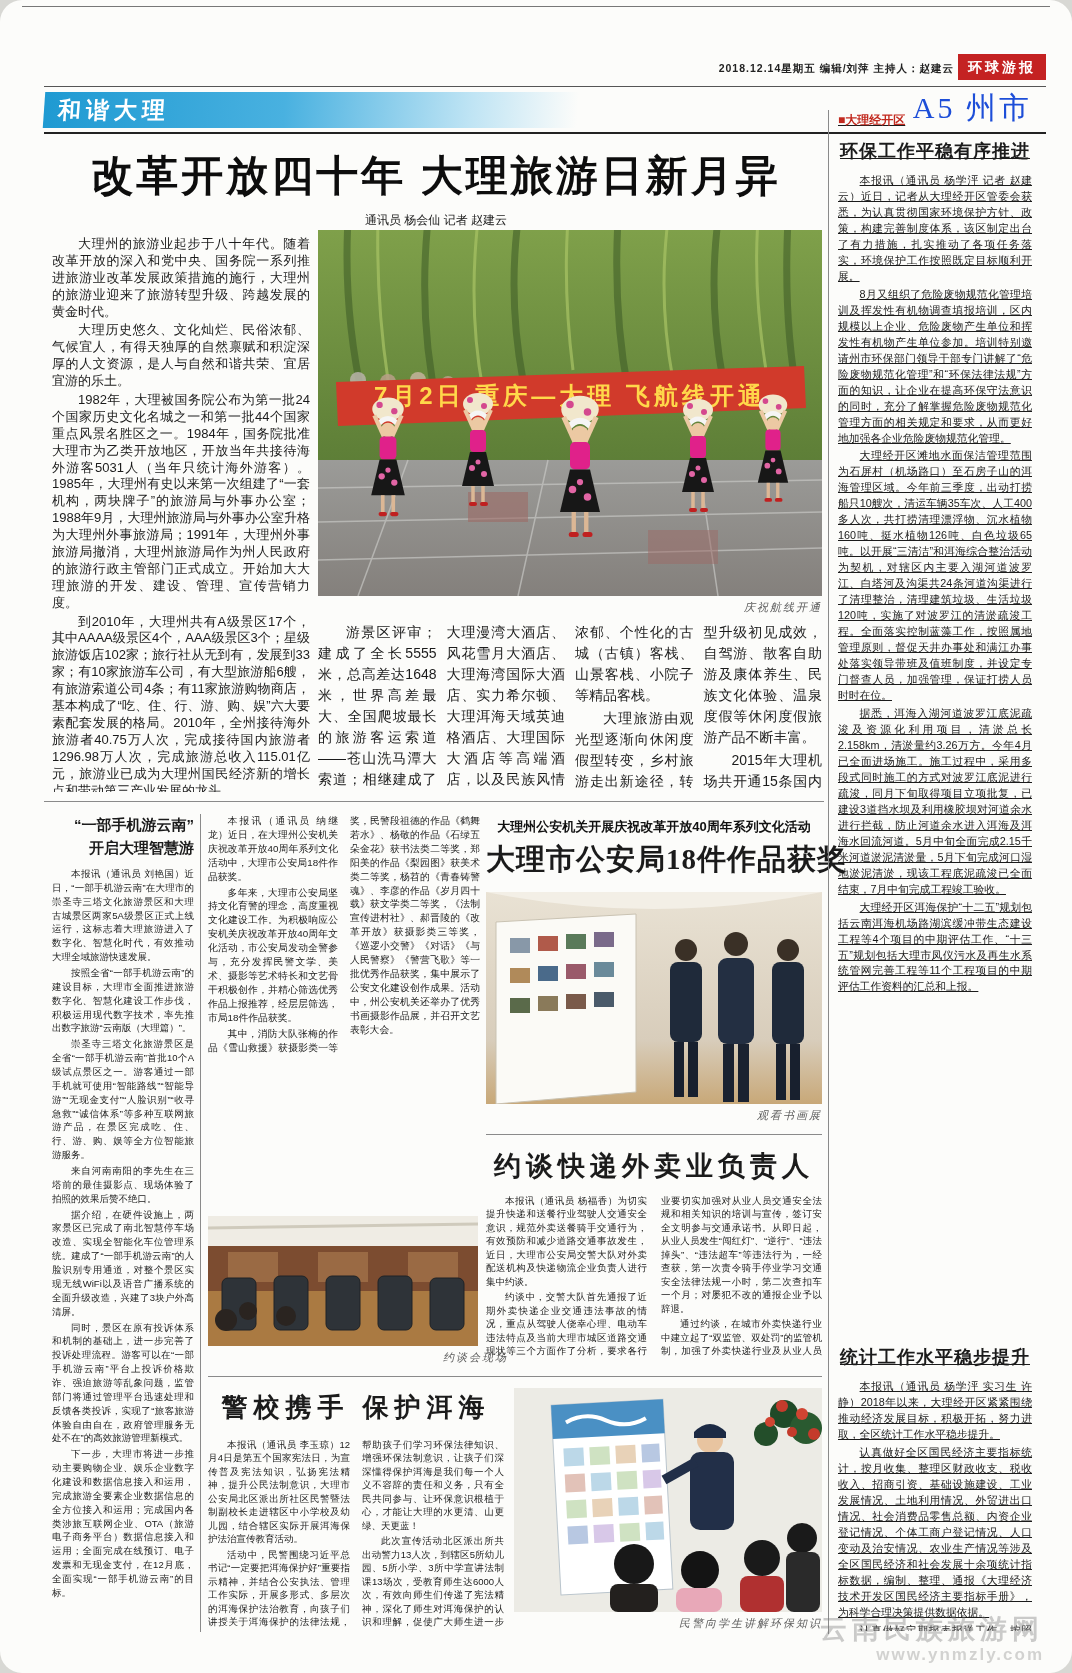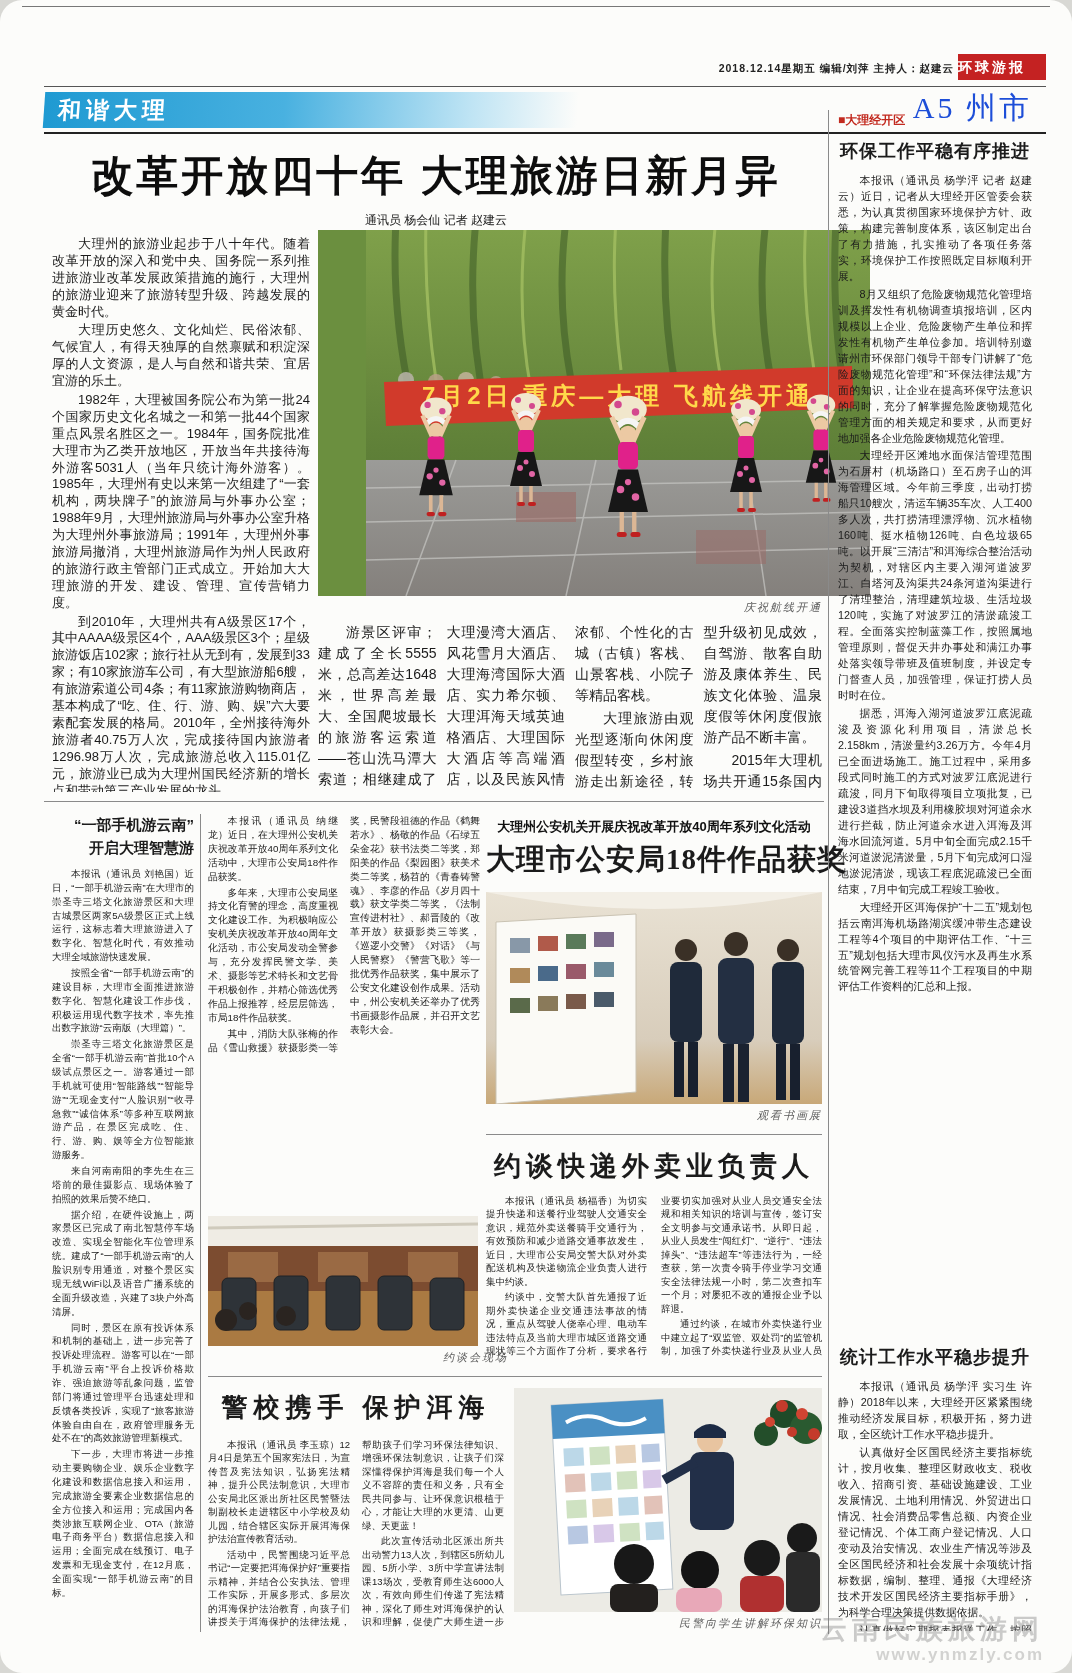--- a/index.html
+++ b/index.html
@@ -5,33 +5,33 @@
   html,body{margin:0;padding:0;background:#d8d8d4;font-family:"Liberation Sans","DejaVu Sans",sans-serif;}
   .page{position:relative;width:1072px;height:1673px;margin:0 auto;background:#fcfcfa;overflow:hidden;color:#1b1b1b;border-radius:22px;}
   .abs{position:absolute;}
   .rule{background:#8a8a8a;}
   .jt{text-align:justify;overflow:hidden;}
   .para{margin:0 0 2px 0;text-indent:2em;}
   
   .topline{left:22px;right:22px;top:6px;height:1px;background:#777;}
   .dateline{right:118px;top:62px;font-size:10.5px;font-weight:bold;color:#222;letter-spacing:1px;}
   .paperbox{right:26px;top:54px;width:88px;height:26px;background:#c42222;color:#fff;font-weight:bold;
-            font-size:14px;letter-spacing:3px;line-height:26px;}
+            font-size:14px;letter-spacing:3px;text-align:center;line-height:26px;}
   .hdr-rule{left:44px;right:26px;top:86px;height:1px;background:#555;}
   .banner{left:44px;top:92px;width:520px;height:36px;line-height:36px;padding-left:14px;
           background:linear-gradient(90deg,#1f9ad2 0%,#49b1e0 45%,#bfe4f4 80%,rgba(255,255,255,0) 100%);
           color:#fff;font-size:23px;font-weight:900;letter-spacing:5px;transform:skewX(-4deg);}
   .pageno{right:40px;top:88px;font-family:"Liberation Serif","DejaVu Serif",serif;font-size:30px;color:#1d4ed8;letter-spacing:3px;}
   .banner-rule{left:44px;right:26px;top:132px;height:2px;background:#222;}
   
   .main-headline{left:50px;top:148px;width:772px;text-align:center;font-size:42px;font-weight:900;
                  letter-spacing:3px;color:#0d0d0d;white-space:nowrap;}
   .byline{left:50px;top:212px;width:772px;text-align:center;font-size:12px;color:#222;}
   .lead{left:52px;top:236px;width:258px;height:556px;font-size:13px;line-height:1.3;}
-  .photo-main{left:318px;top:230px;width:504px;height:366px;overflow:hidden;background:#6b8f3f;padding-left:48px;}
+  .photo-main{left:318px;top:230px;width:504px;height:366px;overflow:hidden;background:#6b8f3f;}
   .cap{font-size:11px;color:#5d5d5d;font-family:"Liberation Serif","DejaVu Serif",serif;font-style:italic;letter-spacing:2px;}
   .caption-main{left:480px;top:600px;width:342px;text-align:right;}
   .band{left:318px;top:622px;width:504px;height:170px;column-count:4;column-gap:10px;font-size:14px;line-height:1.5;}
   .rule-h1{left:44px;top:801px;width:780px;height:1px;}
   
   .colA{left:52px;top:814px;width:142px;height:820px;overflow:hidden;}
   .colA-title{font-size:15px;font-weight:900;text-align:right;line-height:1.5;margin-bottom:8px;}
   .colA-body{font-size:9.5px;line-height:1.46;text-align:justify;}
   .vrule-a{left:200px;top:814px;width:1px;height:818px;}
   
@@ -47,21 +47,21 @@
   .photo-conf{left:208px;top:1216px;width:270px;height:130px;overflow:hidden;}
   .caption-conf{left:208px;top:1350px;width:300px;text-align:right;}
   .rule-h3{left:208px;top:1376px;width:614px;height:1px;}
   
   .school-headline{left:208px;top:1390px;width:296px;text-align:center;font-size:26px;font-weight:900;letter-spacing:6px;white-space:nowrap;}
   .school-body{left:208px;top:1438px;width:296px;height:194px;column-count:2;column-gap:12px;font-size:9.5px;line-height:1.42;}
   .photo-school{left:514px;top:1388px;width:308px;height:224px;overflow:hidden;}
   .caption-school{left:514px;top:1616px;width:308px;text-align:right;}
   
   .vrule-sb{left:828px;top:110px;width:1px;height:1524px;}
-  .sidebar{left:838px;top:112px;width:194px;height:1528px;overflow:hidden;}
+  .sidebar{left:838px;top:112px;width:194px;height:1528px;overflow:hidden;text-decoration:underline;}
   .sb-tag{color:#c22a1f;font-size:12px;font-weight:bold;margin-bottom:10px;}
   .sb-h{font-size:18px;font-weight:900;text-align:center;letter-spacing:1px;margin:6px 0 10px;}
   .sb-body1{font-size:10.8px;line-height:1.48;text-align:justify;height:1166px;overflow:hidden;}
   .sb-body2{font-size:10.8px;line-height:1.48;text-align:justify;height:252px;overflow:hidden;margin-top:4px;}
   
   .watermark{right:28px;bottom:8px;text-align:right;line-height:1.15;pointer-events:none;}
   .wm1{font-size:27px;font-weight:900;letter-spacing:5px;color:rgba(120,120,120,0.38);}
   .wm2{font-size:17px;font-weight:bold;letter-spacing:2px;color:rgba(120,120,120,0.32);}
 </style>
 </head>

